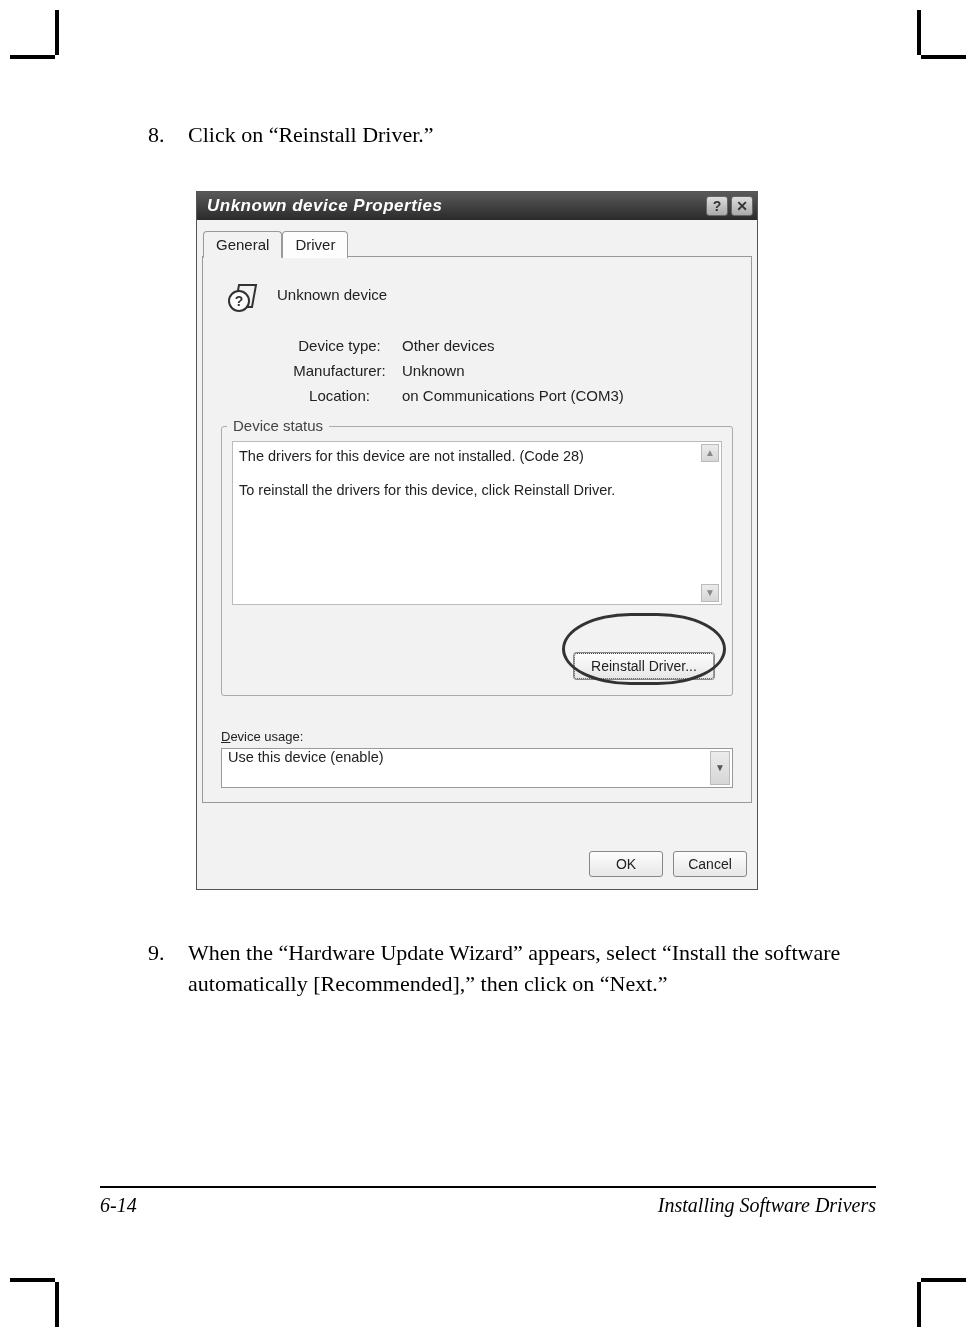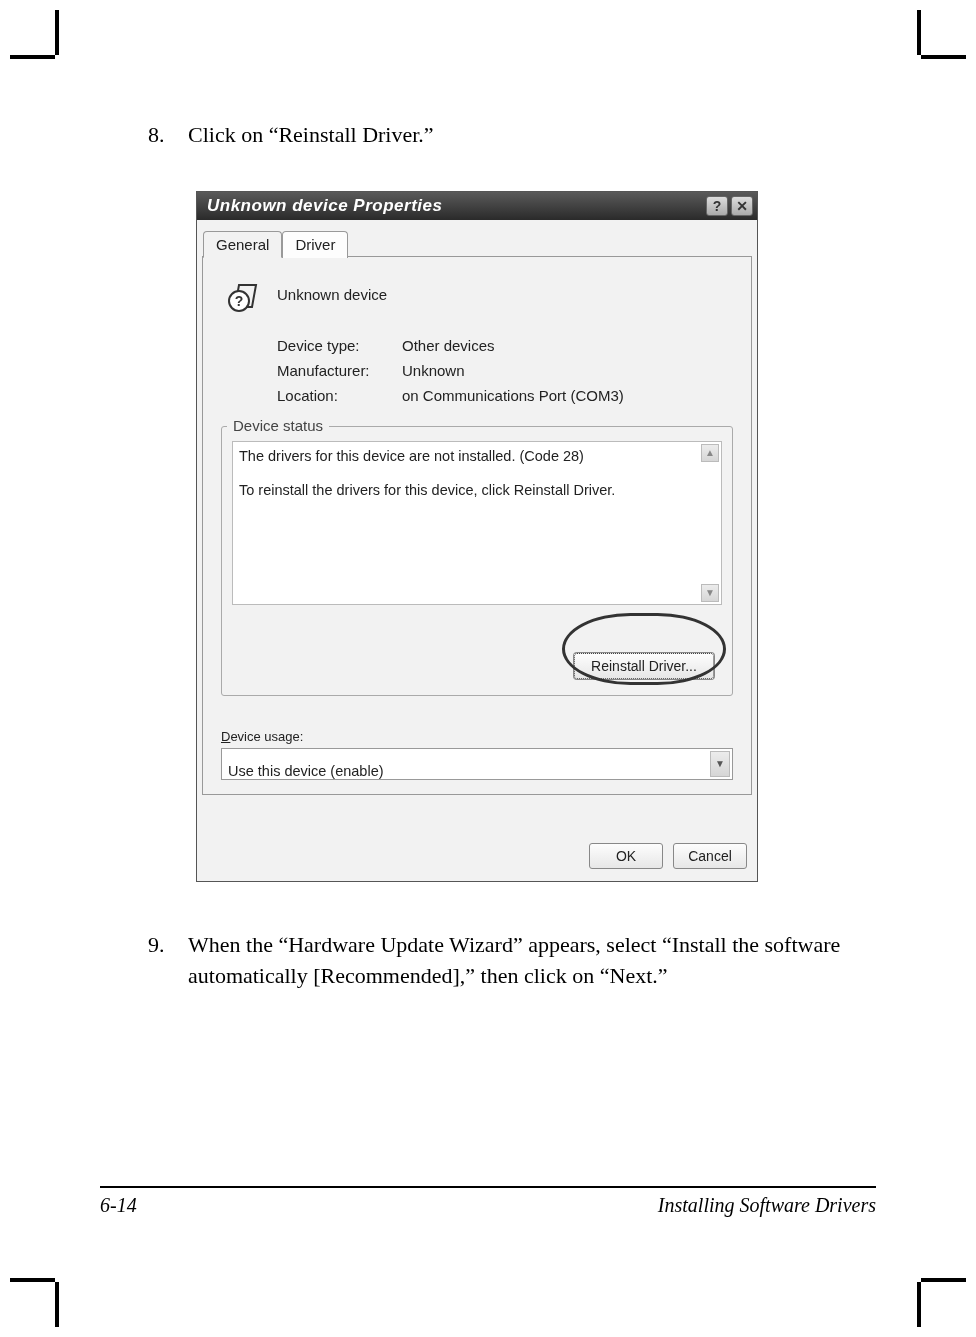--- a/index.html
+++ b/index.html
@@ -96,21 +96,21 @@
   .tab-panel {
     border: 1px solid #999;
     margin: -1px 5px 0 5px;
     padding: 18px 18px 14px 18px;
     background: #f2f2f2;
   }
 
   .device-header { display: flex; align-items: center; gap: 16px; margin-bottom: 22px; }
   .icon-slot { width: 40px; height: 40px; display: flex; align-items: center; justify-content: center; }
   .prop-table { margin-left: 56px; }
-  .prop-row { display: flex; margin-bottom: 8px; }
+  .prop-row { display: flex; margin-bottom: 8px; text-align: center; }
   .prop-label { width: 125px; }
 
   .fieldset {
     border: 1px solid #aaa;
     border-radius: 3px;
     padding: 8px 10px 16px 10px;
     margin-top: 22px;
     position: relative;
   }
   .fieldset .legend {
@@ -169,23 +169,23 @@
     text-align: center;
     margin-top: 34px;
   }
   .reinstall-btn { border: 1px dotted #444; box-shadow: 0 0 0 1px #888; min-width: 140px; }
 
   .usage-label { margin-top: 33px; font-size: 13px; }
   .usage-select {
     display: flex;
     background: #fff;
     border: 1px solid #999;
-    height: 32px;
+    height: 40px;
     margin-top: 4px;
-    align-items: flex-end;
+    align-items: flex-start;
     padding-left: 6px;
     position: relative;
     font-size: 14.5px;
   }
   .usage-select .chev {
     position: absolute; right: 2px; top: 2px; bottom: 2px;
     width: 20px;
     background: linear-gradient(180deg,#ececec,#d6d6d6);
     border: 1px solid #bbb;
     display: flex; align-items: center; justify-content: center;

